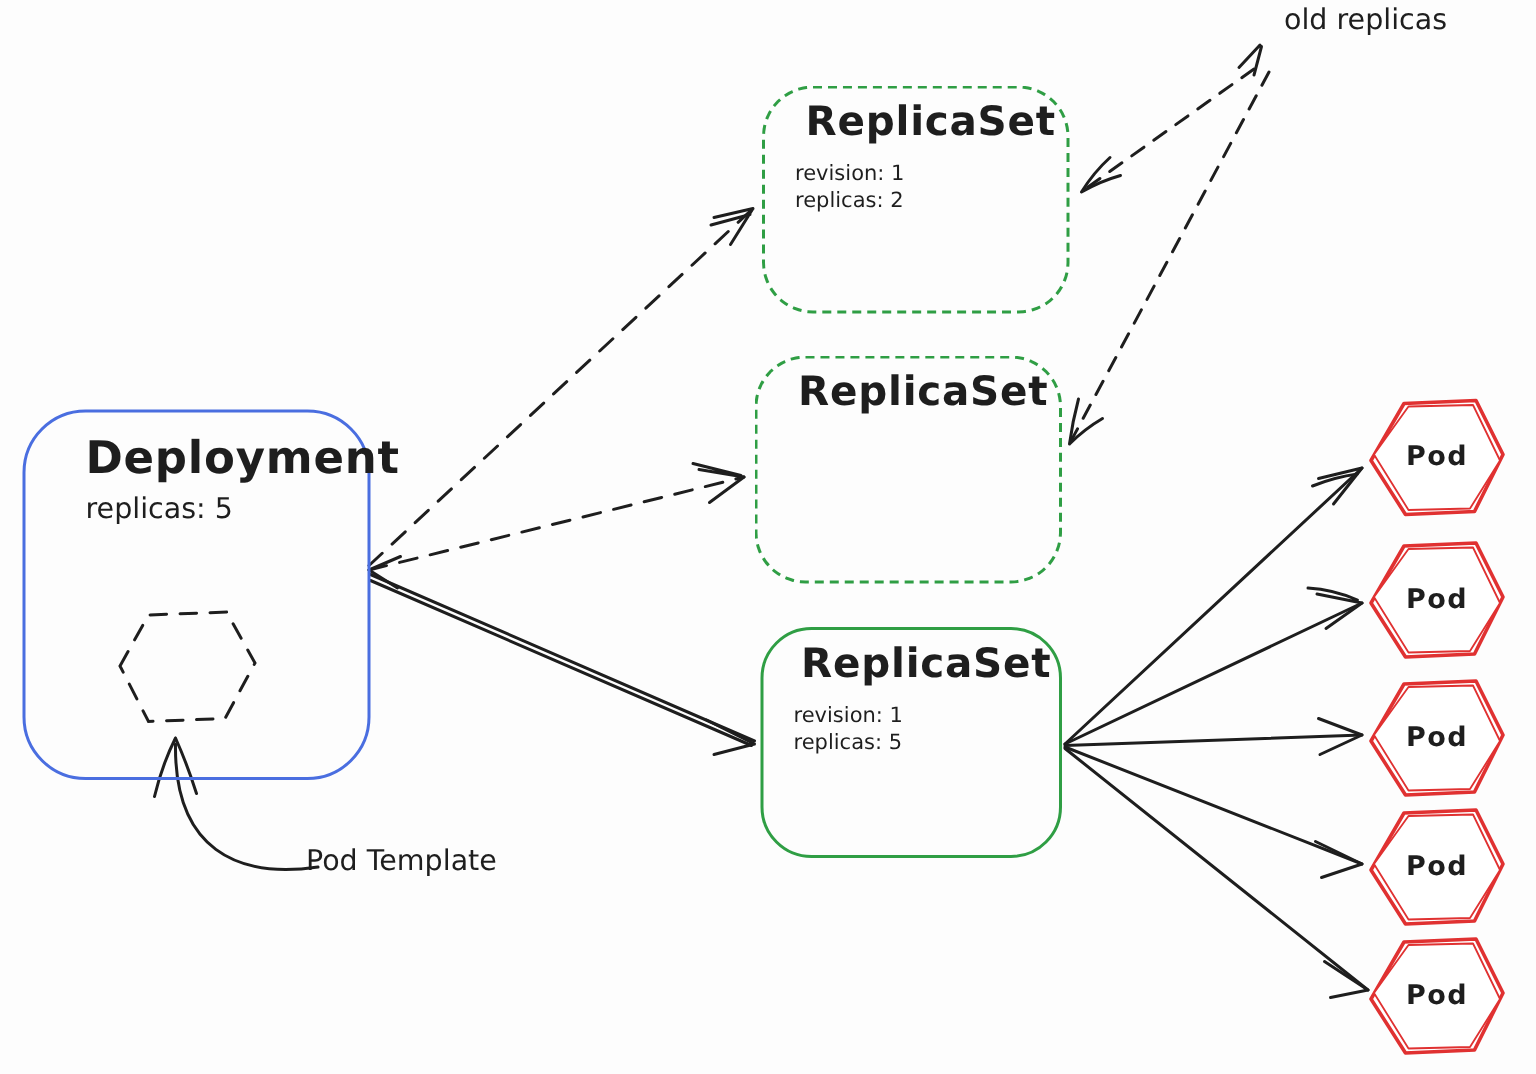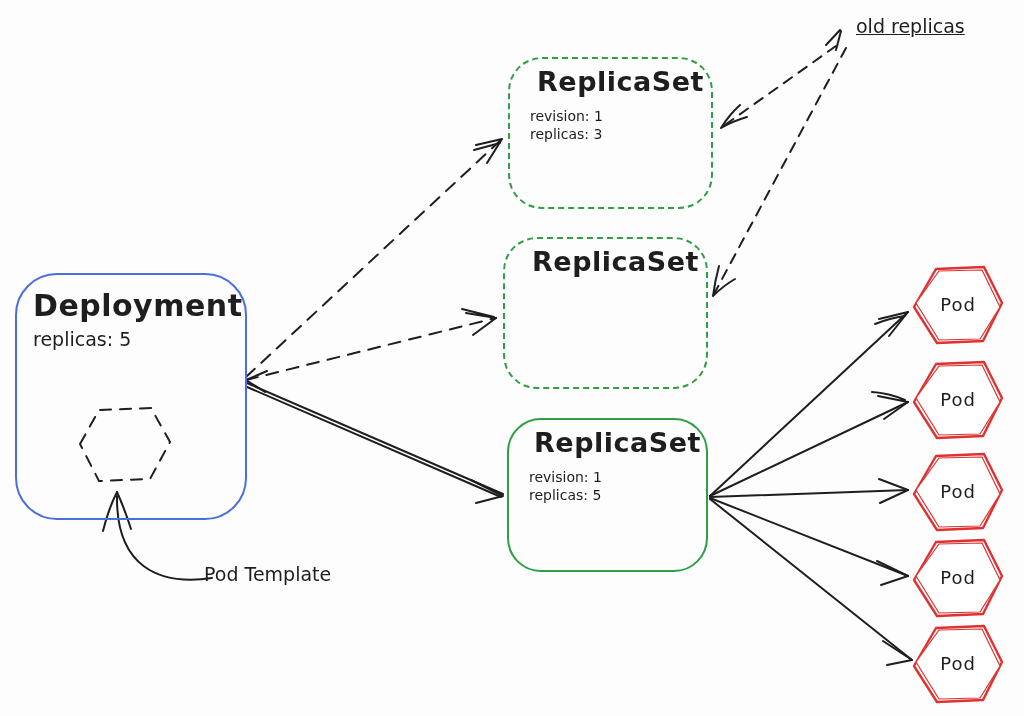--- a/index.html
+++ b/index.html
@@ -9,42 +9,42 @@
     background: #fdfdfd;
     overflow: hidden;
     font-family: "DejaVu Sans", sans-serif;
     color: #1e1e1e;
   }
   .layer { position: absolute; left: 0; top: 0; width: 1024px; height: 716px; }
   .box { position: absolute; box-sizing: border-box; background: transparent; }
   .box.deployment {
     left: 15px; top: 273px; width: 232px; height: 247px;
     border: 2.5px solid #4a6ee0; border-radius: 42px;
-    padding: 14px 0 0 16px;
+    padding: 14px 0 0 40px;
   }
   .box.rs {
     width: 205px; height: 152px;
     border: 2.5px dashed #2f9e44; border-radius: 34px;
     padding: 8px 0 0 20px;
   }
   .box.rs.solid { border-style: solid; }
   .rs1 { left: 508px; top: 57px; }
   .rs2 { left: 503px; top: 237px; }
   .rs3 { left: 507px; top: 418px; height: 154px !important; width: 201px !important; }
   .title-lg { font-size: 30px; font-weight: bold; letter-spacing: 0.5px; line-height: 1.1; }
   .title-md { font-size: 27px; font-weight: bold; letter-spacing: 0.5px; line-height: 1.1; margin-bottom: 10px; text-align: center; }
   .body-line { font-size: 14px; line-height: 1.32; }
   .deployment .body-line { margin-top: 5px; font-size: 19px; }
   .float-label {
     position: absolute; font-size: 19px; white-space: nowrap;
   }
-  .old-replicas-label { left: 856px; top: 15px; text-decoration: underline; }
+  .old-replicas-label { left: 856px; top: 2px; }
   .pod-template-label { left: 204px; top: 563px; }
   .pod-label {
-    position: absolute; font-size: 18px; font-weight: normal;
+    position: absolute; font-size: 18px; font-weight: bold;
     transform: translate(-50%, -52%); letter-spacing: 1px;
   }
   svg { display: block; }
 </style>
 </head>
 <body>
 
 <div class="canvas">
 
   <svg class="layer" width="1024" height="716" viewBox="0 0 1024 716">
@@ -111,21 +111,21 @@
   </svg>
 
   <div class="box deployment">
     <div class="title-lg">Deployment</div>
     <div class="body-line">replicas: 5</div>
   </div>
 
   <div class="box rs rs1">
     <div class="title-md">ReplicaSet</div>
     <div class="body-line">revision: 1</div>
-    <div class="body-line">replicas: 3</div>
+    <div class="body-line">replicas: 2</div>
   </div>
 
   <div class="box rs rs2">
     <div class="title-md">ReplicaSet</div>
   </div>
 
   <div class="box rs solid rs3">
     <div class="title-md">ReplicaSet</div>
     <div class="body-line">revision: 1</div>
     <div class="body-line">replicas: 5</div>

